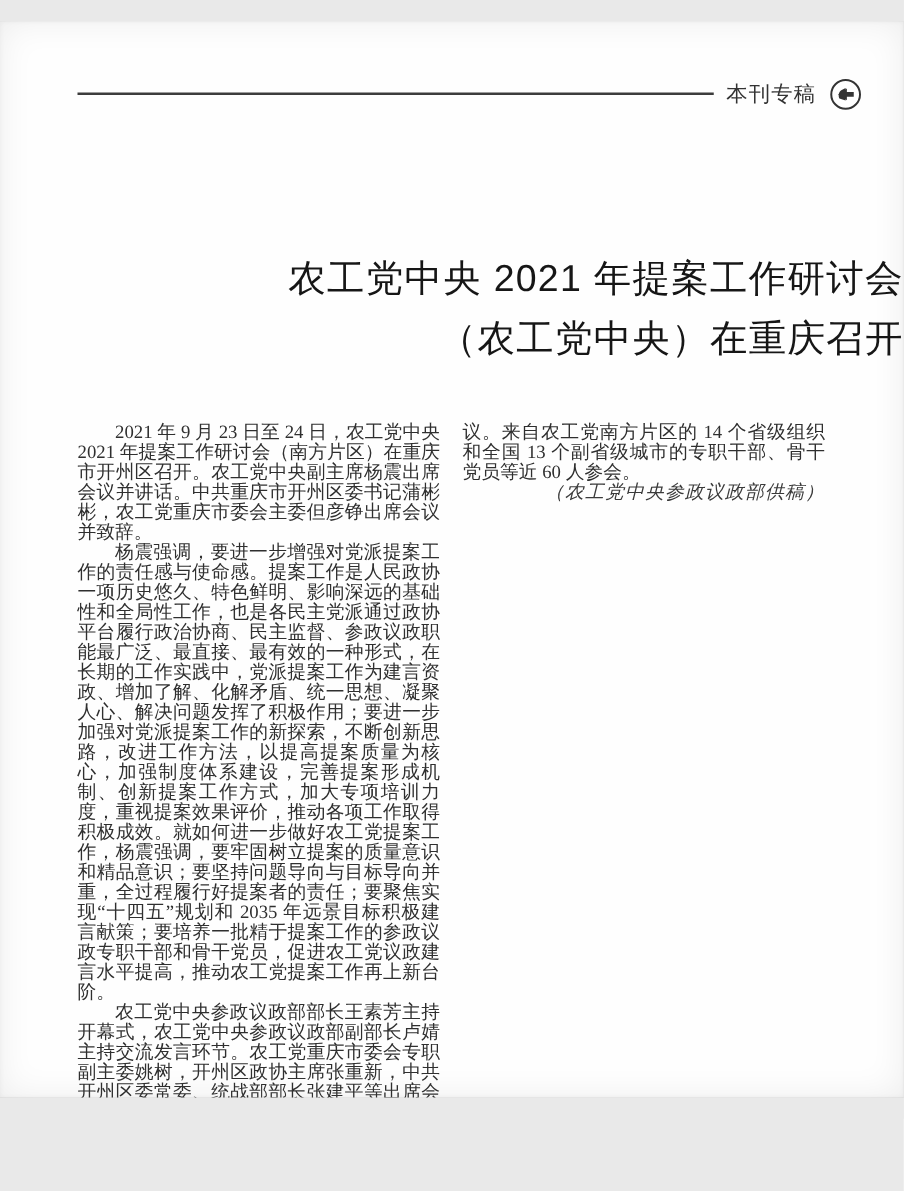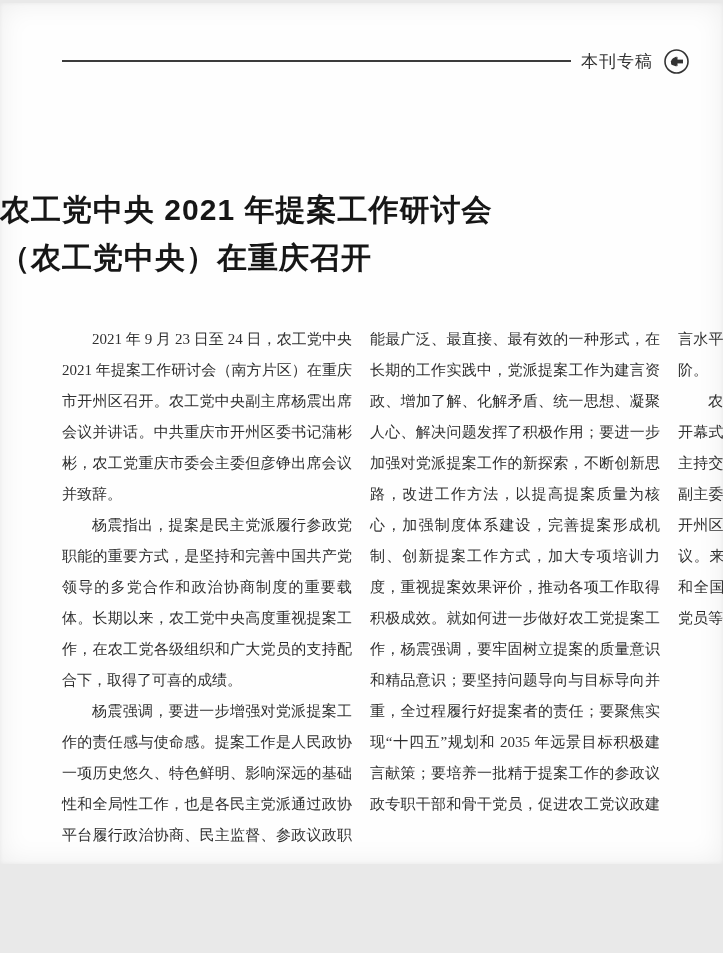--- a/index.html
+++ b/index.html
@@ -1,49 +1,49 @@
 <!DOCTYPE html>
 <html><head>
 <meta charset="utf-8">
 <style>
   html,body{margin:0;padding:0;background:#e9e9e9;}
   .page{
     position:relative;
     width:723px;height:861px;
-    margin:3px auto;
+    margin:17px auto;
     background:#fefefe;
     box-shadow:inset 0 0 28px rgba(0,0,0,0.07), inset 0 0 4px rgba(0,0,0,0.05);
     overflow:hidden;
     color:#2f2f2f;
   }
   
   .header{
     position:absolute;left:62px;right:33px;top:44px;height:28px;
     display:flex;align-items:center;gap:10px;
   }
   .header-rule{flex:1;height:2px;background:#3c3c3c;}
   .header-label{
     font-family:"Liberation Sans","DejaVu Sans",sans-serif;
     font-size:17px;color:#333;letter-spacing:1px;white-space:nowrap;
   }
   .header-icon{width:27px;height:27px;display:block;}
   
   .title{
     position:absolute;left:0;right:0;top:183px;
-    text-align:left;
+    text-align:right;
     font-family:"Liberation Sans","DejaVu Sans",sans-serif;
-    font-weight:bold;font-size:30px;line-height:48px;color:#161616;
+    font-weight:normal;font-size:30px;line-height:48px;color:#161616;
     letter-spacing:1px;
   }
   
   .article{
     position:absolute;left:62px;top:321px;width:598px;height:552px;
     column-count:2;column-gap:18px;column-fill:auto;
     font-family:"Liberation Serif","DejaVu Serif",serif;
-    font-size:15px;line-height:31px;color:#2f2f2f;
+    font-size:15px;line-height:16px;color:#2f2f2f;
     text-align:justify;
   }
   .article p{margin:0;text-indent:2em;}
   .attribution{
     text-align:right;text-indent:0 !important;
     font-style:italic;letter-spacing:1px;color:#3a3a3a;
   }
   
   .editor-credit{
     position:absolute;right:66px;top:861px;
@@ -89,21 +89,20 @@
     </svg>
   </div>
 
   <div class="title">
     <div>农工党中央 2021 年提案工作研讨会</div>
     <div>（农工党中央）在重庆召开</div>
   </div>
 
   <div class="article">
     <p>2021 年 9 月 23 日至 24 日，农工党中央 2021 年提案工作研讨会（南方片区）在重庆市开州区召开。农工党中央副主席杨震出席会议并讲话。中共重庆市开州区委书记蒲彬彬，农工党重庆市委会主委但彦铮出席会议并致辞。</p>
-    <p>杨震指出，提案是民主党派履行参政党职能的重要方式，是坚持和完善中国共产党领导的多党合作和政治协商制度的重要载体。长期以来，农工党中央高度重视提案工作，在农工党各级组织和广大党员的支持配合下，取得了可喜的成绩。</p>
     <p>杨震强调，要进一步增强对党派提案工作的责任感与使命感。提案工作是人民政协一项历史悠久、特色鲜明、影响深远的基础性和全局性工作，也是各民主党派通过政协平台履行政治协商、民主监督、参政议政职能最广泛、最直接、最有效的一种形式，在长期的工作实践中，党派提案工作为建言资政、增加了解、化解矛盾、统一思想、凝聚人心、解决问题发挥了积极作用；要进一步加强对党派提案工作的新探索，不断创新思路，改进工作方法，以提高提案质量为核心，加强制度体系建设，完善提案形成机制、创新提案工作方式，加大专项培训力度，重视提案效果评价，推动各项工作取得积极成效。就如何进一步做好农工党提案工作，杨震强调，要牢固树立提案的质量意识和精品意识；要坚持问题导向与目标导向并重，全过程履行好提案者的责任；要聚焦实现“十四五”规划和 2035 年远景目标积极建言献策；要培养一批精于提案工作的参政议政专职干部和骨干党员，促进农工党议政建言水平提高，推动农工党提案工作再上新台阶。</p>
     <p>农工党中央参政议政部部长王素芳主持开幕式，农工党中央参政议政部副部长卢婧主持交流发言环节。农工党重庆市委会专职副主委姚树，开州区政协主席张重新，中共开州区委常委、统战部部长张建平等出席会议。来自农工党南方片区的 14 个省级组织和全国 13 个副省级城市的专职干部、骨干党员等近 60 人参会。</p>
     <p class="attribution">（农工党中央参政议政部供稿）</p>
   </div>
 
   <div class="editor-credit">责任编辑  李想</div>
 
   <div class="footer-rule"></div>
   <div class="footer-text">
     <span class="footer-issue">2021.11</span>

